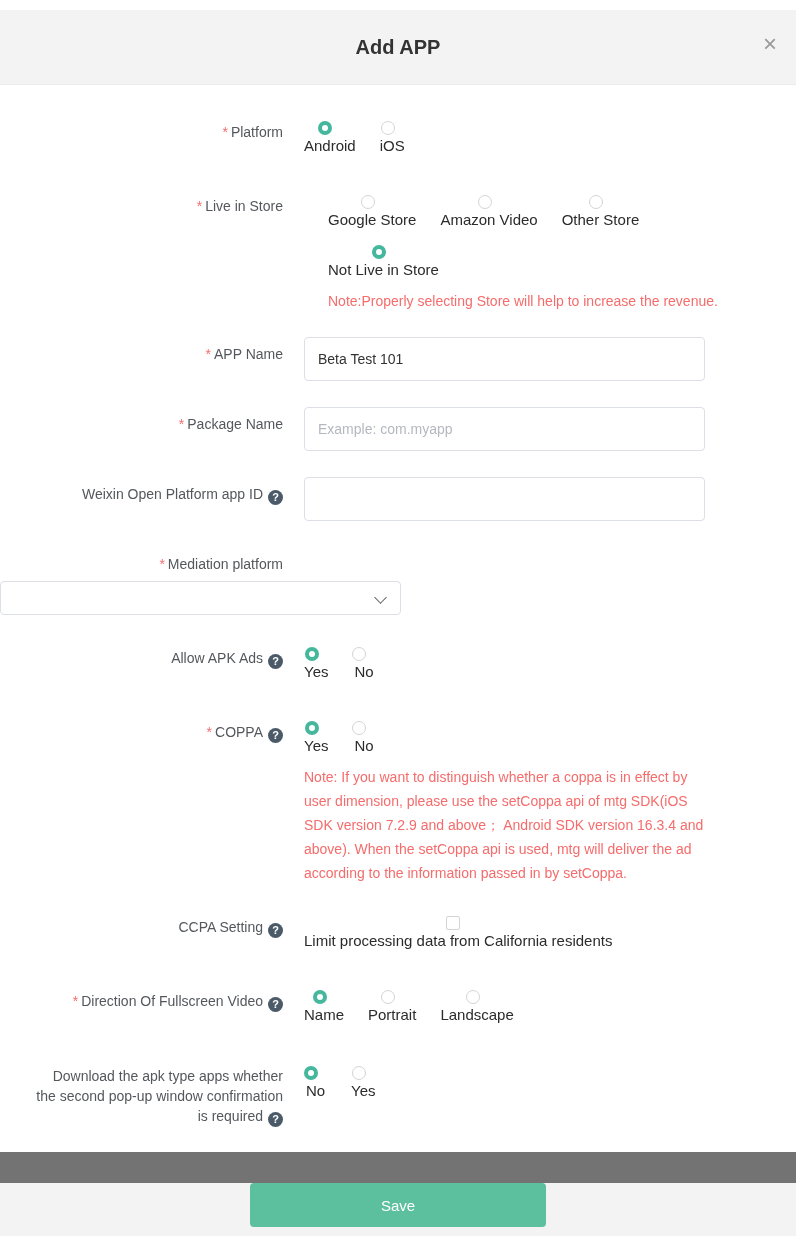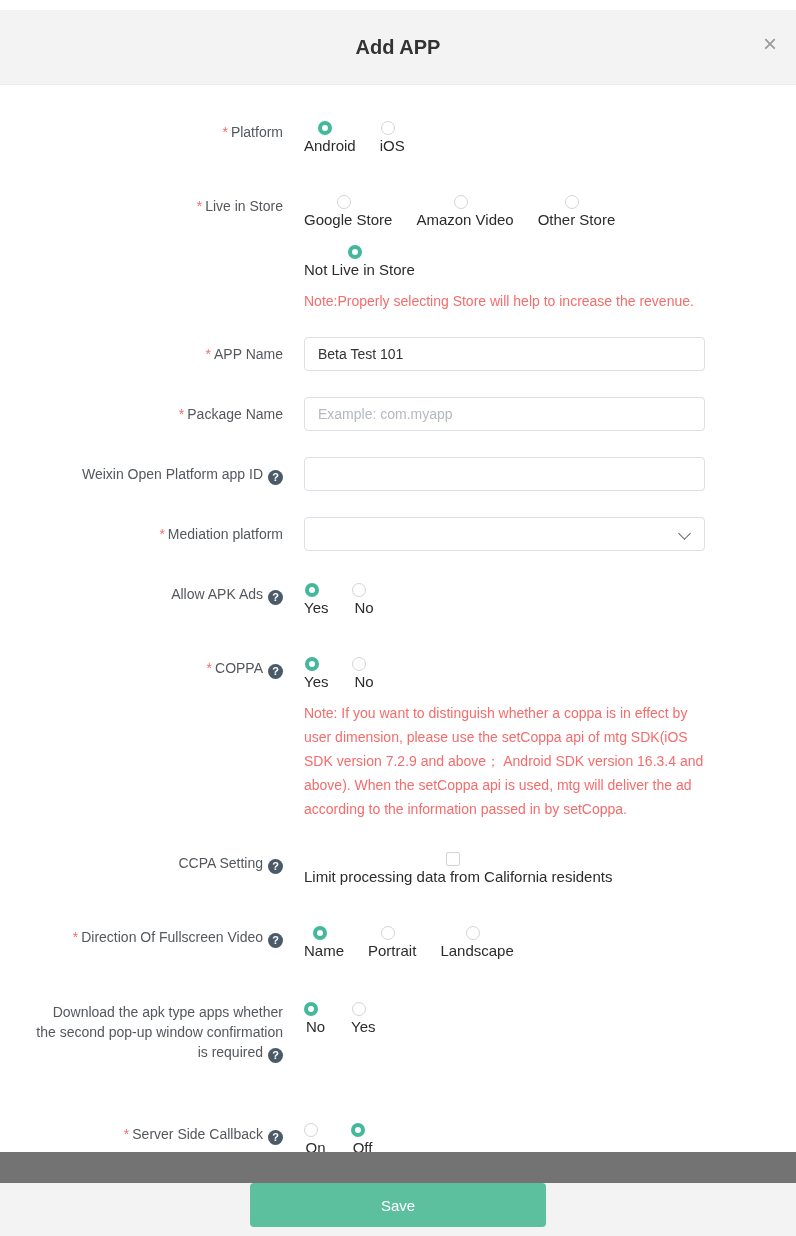--- a/index.html
+++ b/index.html
@@ -33,36 +33,36 @@
   .radio.checked .radio-dot { border:none; background:#44b79c; }
   .radio.checked .radio-dot::after { content:""; position:absolute; left:4px; top:4px; width:6px; height:6px; border-radius:50%; background:#fff; }
   .radio-text { font-size:15px; color:#2b2b2b; line-height:22px; }
 
   
   .checkbox-item { display:inline-flex; align-items:center; cursor:pointer; min-height:22px;flex-direction:column; }
   .checkbox-box { width:14px; height:14px; border:1px solid #d4d4d4; border-radius:2px; background:#fff; margin-right:10px; flex:none; }
   .checkbox-text { font-size:15px; color:#2b2b2b; line-height:22px; }
 
   
-  .text-input { width:401px; height:34px; border:1px solid #dcdfe6; border-radius:4px; padding:0 13px; font-size:14px; color:#333; font-family:inherit; outline:none; background:#fff; }
+  .text-input { width:401px; height:44px; border:1px solid #dcdfe6; border-radius:4px; padding:0 13px; font-size:14px; color:#333; font-family:inherit; outline:none; background:#fff; }
   .text-input::placeholder { color:#b4b8bf; }
 
   .select-box { width:401px; height:34px; border:1px solid #dcdfe6; border-radius:4px; background:#fff; position:relative; cursor:pointer; }
   .chevron-down { position:absolute; right:15px; top:11px; width:9px; height:9px; border-right:1.6px solid #606266; border-bottom:1.6px solid #606266; transform:rotate(45deg); }
 
   .note { font-size:14px; color:#f56c6c; line-height:24px; margin-top:8px; }
 
   
   .r-platform { margin-bottom:38px; }
-  .r-live { margin-bottom:24px; }
+  .r-live { margin-bottom:24px;gap:24px; }
   .r-live .radio-row2 { margin-top:14px; }
   .r-appname { margin-bottom:26px; }
   .r-package { margin-bottom:26px; }
   .r-weixin { margin-bottom:26px; }
-  .r-mediation { margin-bottom:32px; }
+  .r-mediation { margin-bottom:32px;flex-direction:column; }
   .r-apkads { margin-bottom:38px; }
   .r-coppa { margin-bottom:31px; }
   .r-ccpa { margin-bottom:38px; }
   .r-direction { margin-bottom:38px; }
   .r-download { margin-bottom:60px; }
   .r-download .form-label { line-height:20px; padding-top:2px;padding-left:34px; }
   .r-download .radio-group { padding-top:2px; }
 </style>
 </head>
 <body>

